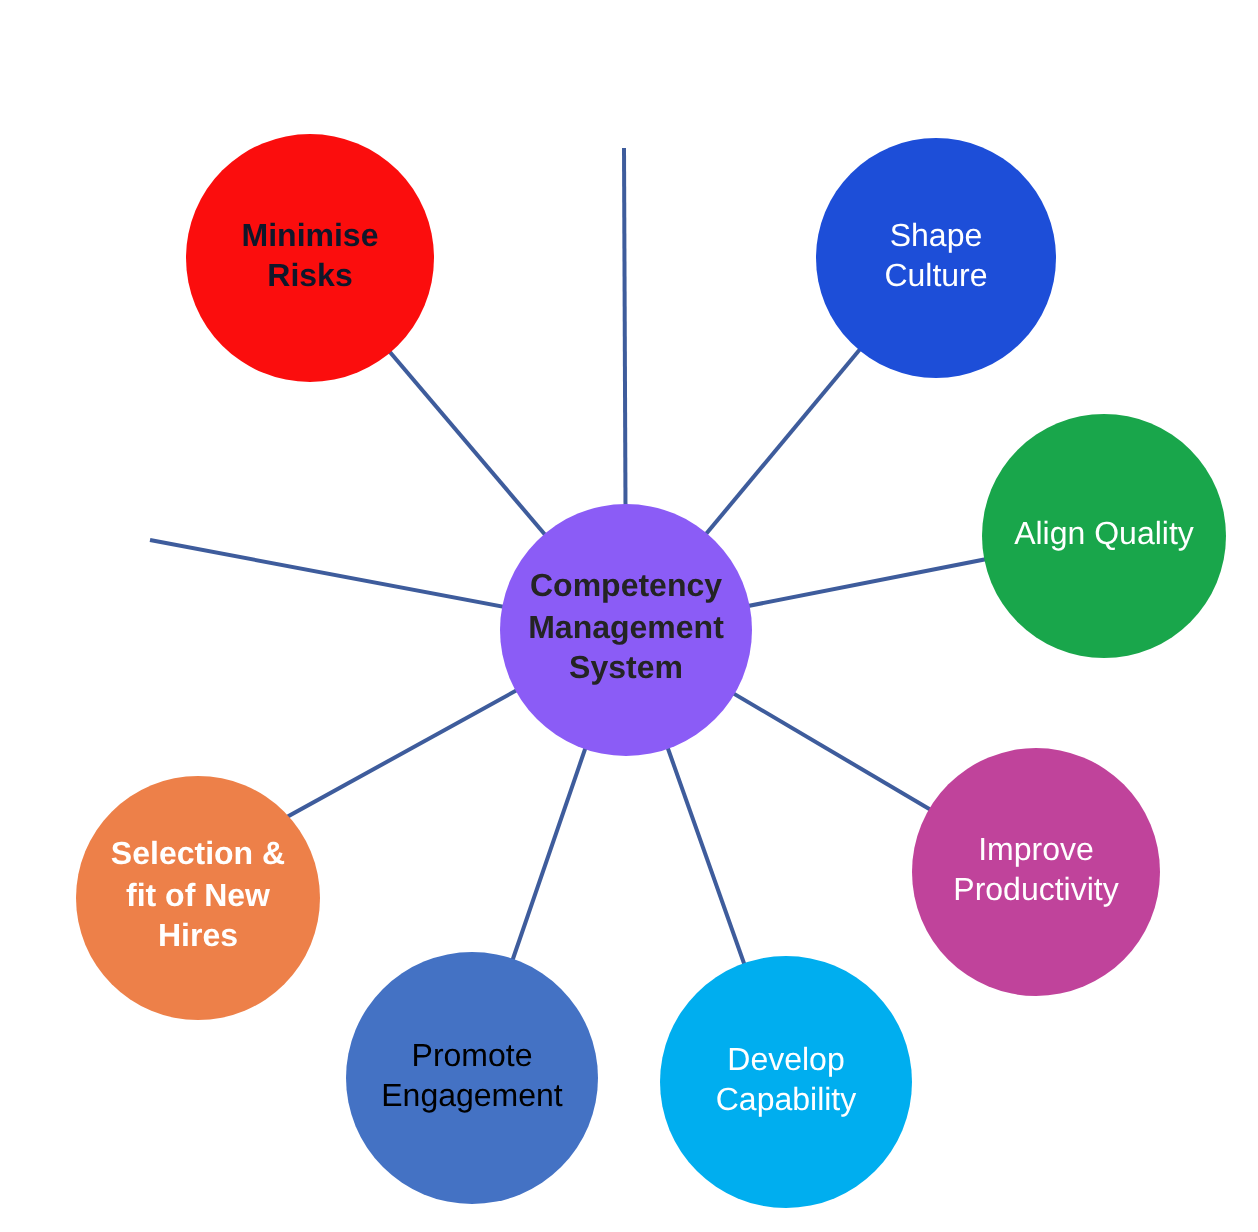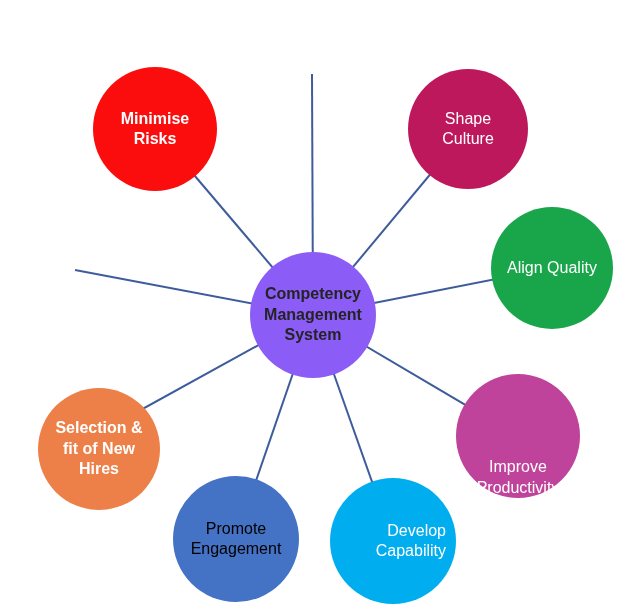--- a/index.html
+++ b/index.html
@@ -36,21 +36,21 @@
   .node .label {
     display: block;
     padding: 0 10px;
   }
   .bold { font-weight: 700; }
 
   .hub         { left: 250px; top: 252px; width: 126px; height: 126px; font-weight: 700; }
   .n-align     { left: 250px; top:  12px; width: 124px; height: 124px; }
   .n-shape     { left: 408px; top:  69px; width: 120px; height: 120px; }
   .n-assure    { left: 491px; top: 207px; width: 122px; height: 122px; }
-  .n-improve   { left: 456px; top: 374px; width: 124px; height: 124px; align-items: flex-end; }
+  .n-improve   { left: 456px; top: 374px; width: 124px; height: 124px; }
   .n-develop   { left: 330px; top: 478px; width: 126px; height: 126px; }
   .n-promote   { left: 173px; top: 476px; width: 126px; height: 126px; }
   .n-selection { left:  38px; top: 388px; width: 122px; height: 122px; justify-content: flex-end; }
   .n-effective { left:  13px; top: 208px; width: 124px; height: 124px; }
   .n-minimise  { left:  93px; top:  67px; width: 124px; height: 124px; }
 </style>
 </head>
 <body>
 
 <div class="canvas">
@@ -65,42 +65,42 @@
     <line x1="313" y1="315" x2="99" y2="433" stroke-width="2" stroke="#3E5C9C"></line>
     <line x1="313" y1="315" x2="75" y2="270" stroke-width="2" stroke="#3E5C9C"></line>
     <line x1="313" y1="315" x2="155" y2="129" stroke-width="2" stroke="#3E5C9C"></line>
   </svg>
 
   <div class="node hub" style="background-color: #8b5cf6; color: rgb(36, 36, 36);">
     <span class="label">Competency Management System</span>
   </div>
 
 
-  <div class="node n-shape" style="background-color: #be185d; color: rgb(255, 255, 255);">
+  <div class="node n-shape" style="background-color: #1d4ed8; color: rgb(255, 255, 255);">
     <span class="label">Shape Culture</span>
   </div>
 
   <div class="node n-assure" style="background-color: rgb(25, 166, 75); color: rgb(255, 255, 255);">
     <span class="label">Align Quality</span>
   </div>
 
   <div class="node n-improve" style="background-color: rgb(192, 67, 155); color: rgb(255, 255, 255);">
     <span class="label">Improve Productivity</span>
   </div>
 
-  <div class="node n-develop" style="background-color: rgb(0, 174, 239); color: rgb(255, 255, 255); text-align: right;">
+  <div class="node n-develop" style="background-color: rgb(0, 174, 239); color: rgb(255, 255, 255);">
     <span class="label">Develop Capability</span>
   </div>
 
   <div class="node n-promote" style="background-color: rgb(68, 114, 196); color: #000000;">
     <span class="label">Promote Engagement</span>
   </div>
 
   <div class="node n-selection bold" style="background-color: rgb(237, 128, 73); color: rgb(255, 255, 255);">
     <span class="label">Selection &amp; fit of New Hires</span>
   </div>
 
 
-  <div class="node n-minimise bold" style="background-color: rgb(251, 13, 13); color: #ffffff;">
+  <div class="node n-minimise bold" style="background-color: rgb(251, 13, 13); color: #0f172a;">
     <span class="label">Minimise Risks</span>
   </div>
 
 </div>
 
 </body></html>

